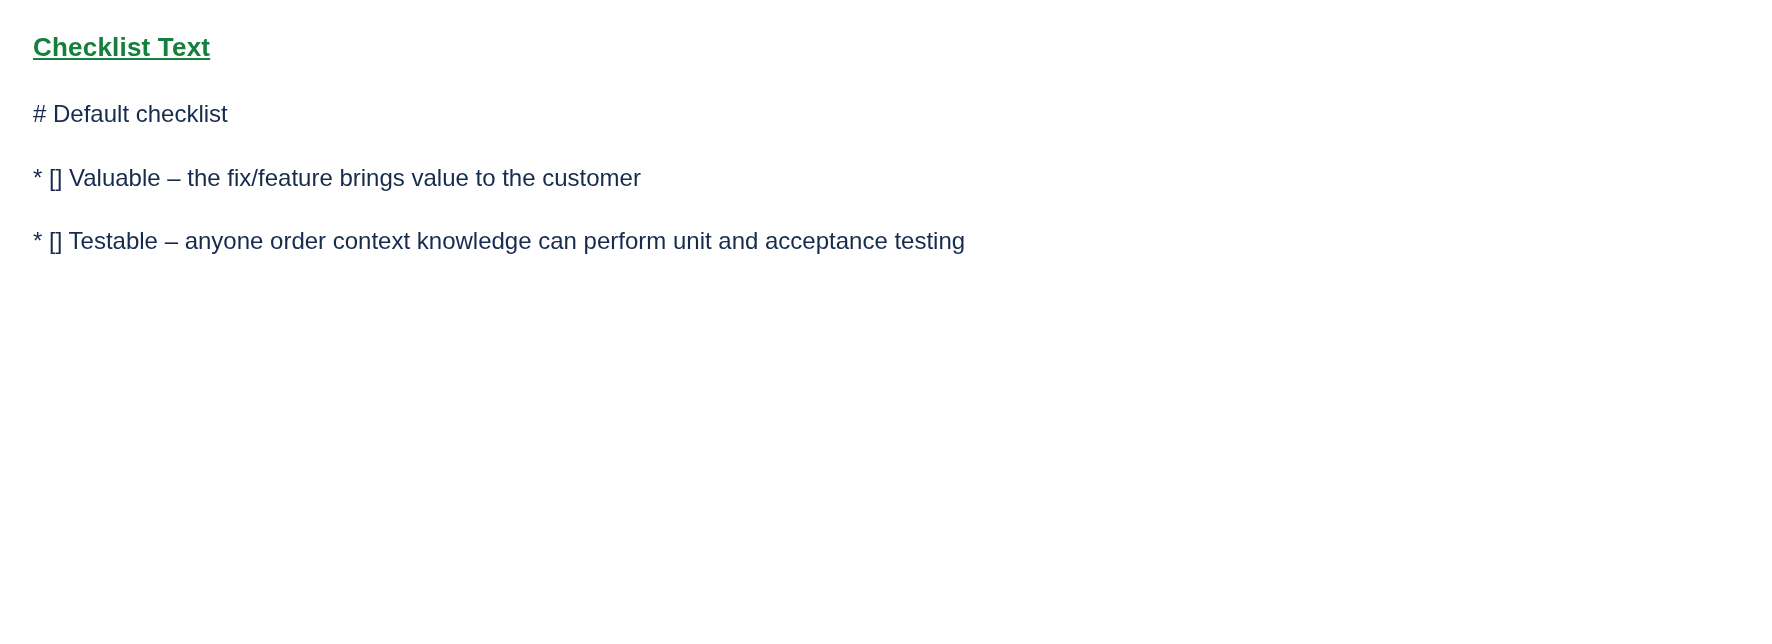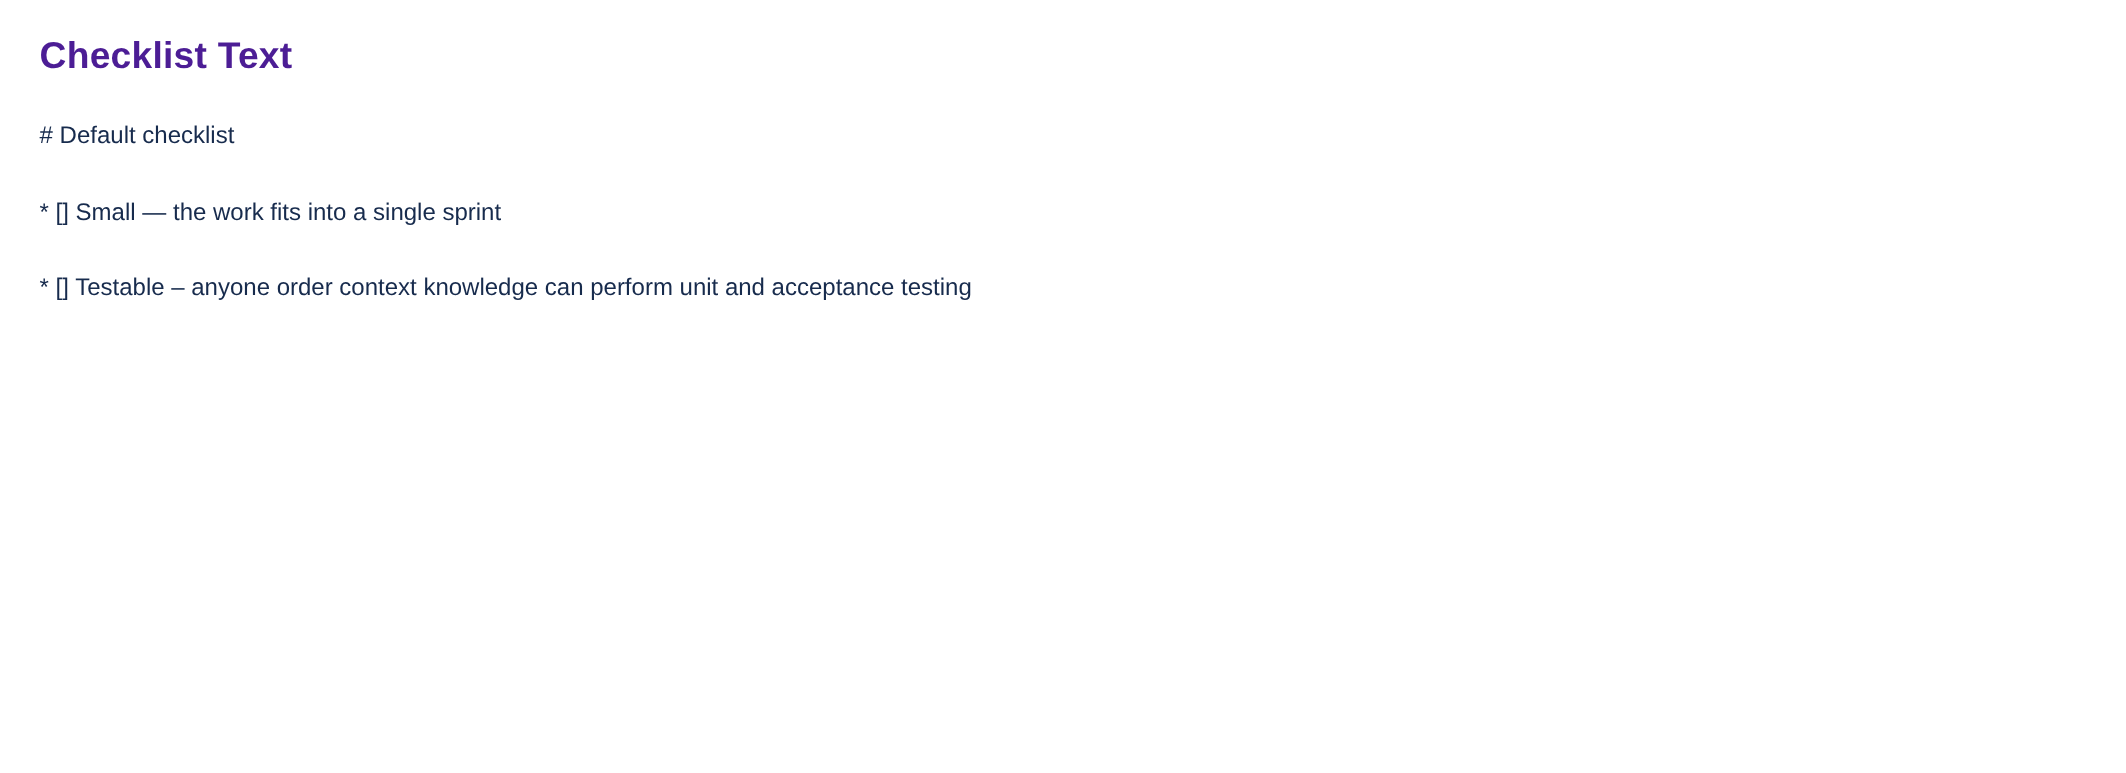--- a/index.html
+++ b/index.html
@@ -11,40 +11,41 @@
   .screen {
     position: relative;
     width: 1772px;
     height: 644px;
     background: #ffffff;
     overflow: hidden;
     box-sizing: border-box;
     padding: 27px 20px 0 33px;
   }
   .field-label {
-    font-size: 31px;
+    font-size: 26px;
     line-height: 40px;
     font-weight: 700;
-    color: #4c1d95;
+    color: #15803d;
     letter-spacing: 0.2px;
+    text-decoration: underline;
   }
   .checklist-text {
     margin-top: 15px;
-    font-size: 20px;
+    font-size: 24px;
     line-height: 63.5px;
     font-weight: 400;
     color: #172B4D;
   }
   .checklist-line {
     white-space: pre;
   }
 </style>
 </head>
 <body>
 
 <div class="screen">
   <div class="field-label">Checklist Text</div>
   <div class="checklist-text">
       <div class="checklist-line"># Default checklist</div>
-      <div class="checklist-line">* [] Small — the work fits into a single sprint</div>
+      <div class="checklist-line">* [] Valuable – the fix/feature brings value to the customer</div>
       <div class="checklist-line">* [] Testable – anyone order context knowledge can perform unit and acceptance testing</div>
     </div>
 </div>
 
 </body></html>

